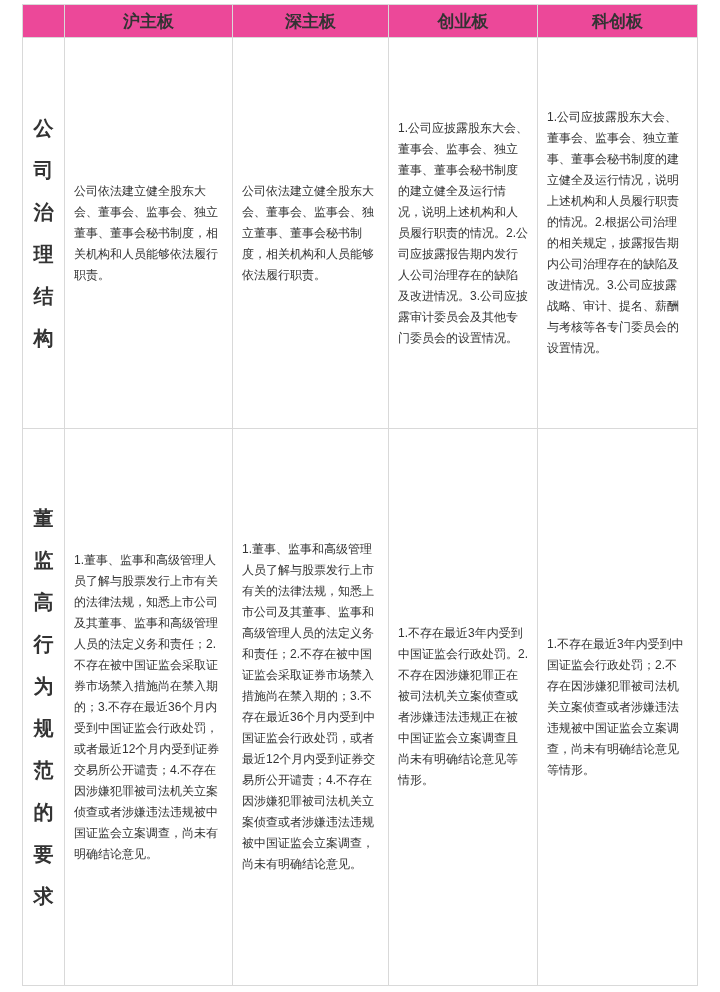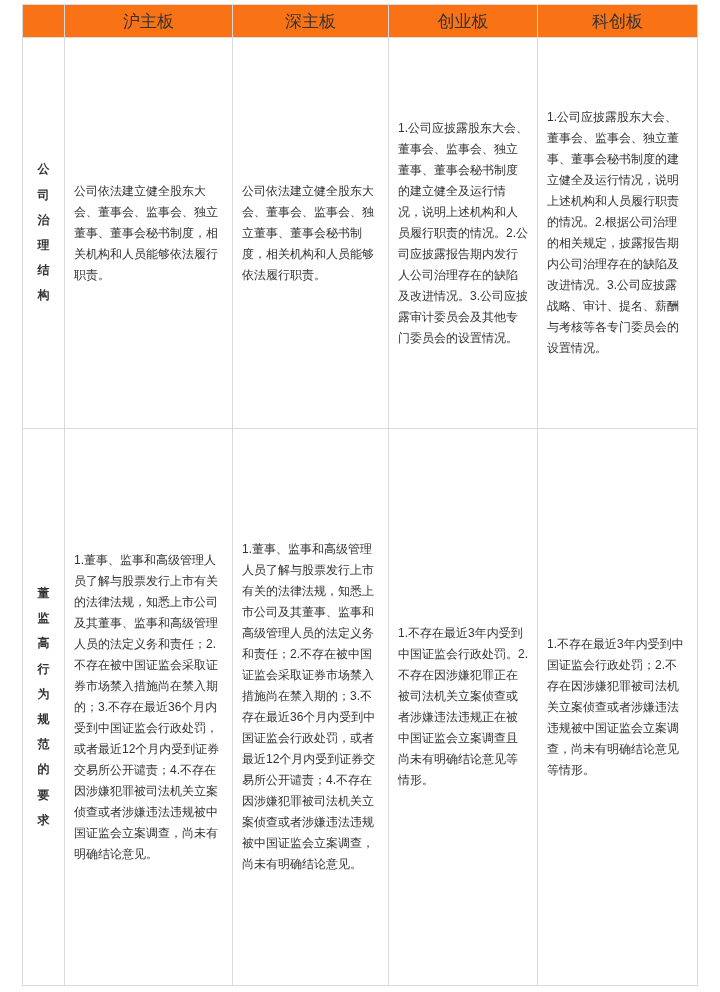--- a/index.html
+++ b/index.html
@@ -20,28 +20,28 @@
   table.compare th,
   table.compare td {
     border: 1px solid #d9d9d9;
     color: #333333;
     vertical-align: middle;
   }
   
   thead th {
     height: 33px;
     font-size: 17px;
-    font-weight: normal;
+    font-weight: bold;
     text-align: center;
-    background: #f97316;
+    background: #ec4899;
     padding: 2px 4px;
   }
   
   th.row-label {
-    font-size: 12px;
+    font-size: 20px;
     font-weight: bold;
     text-align: center;
     padding: 4px 0;
   }
   th.row-label span {
     display: inline-block;
     width: 1.05em;
     word-break: break-all;
     line-height: 2.1;
     text-align: center;

